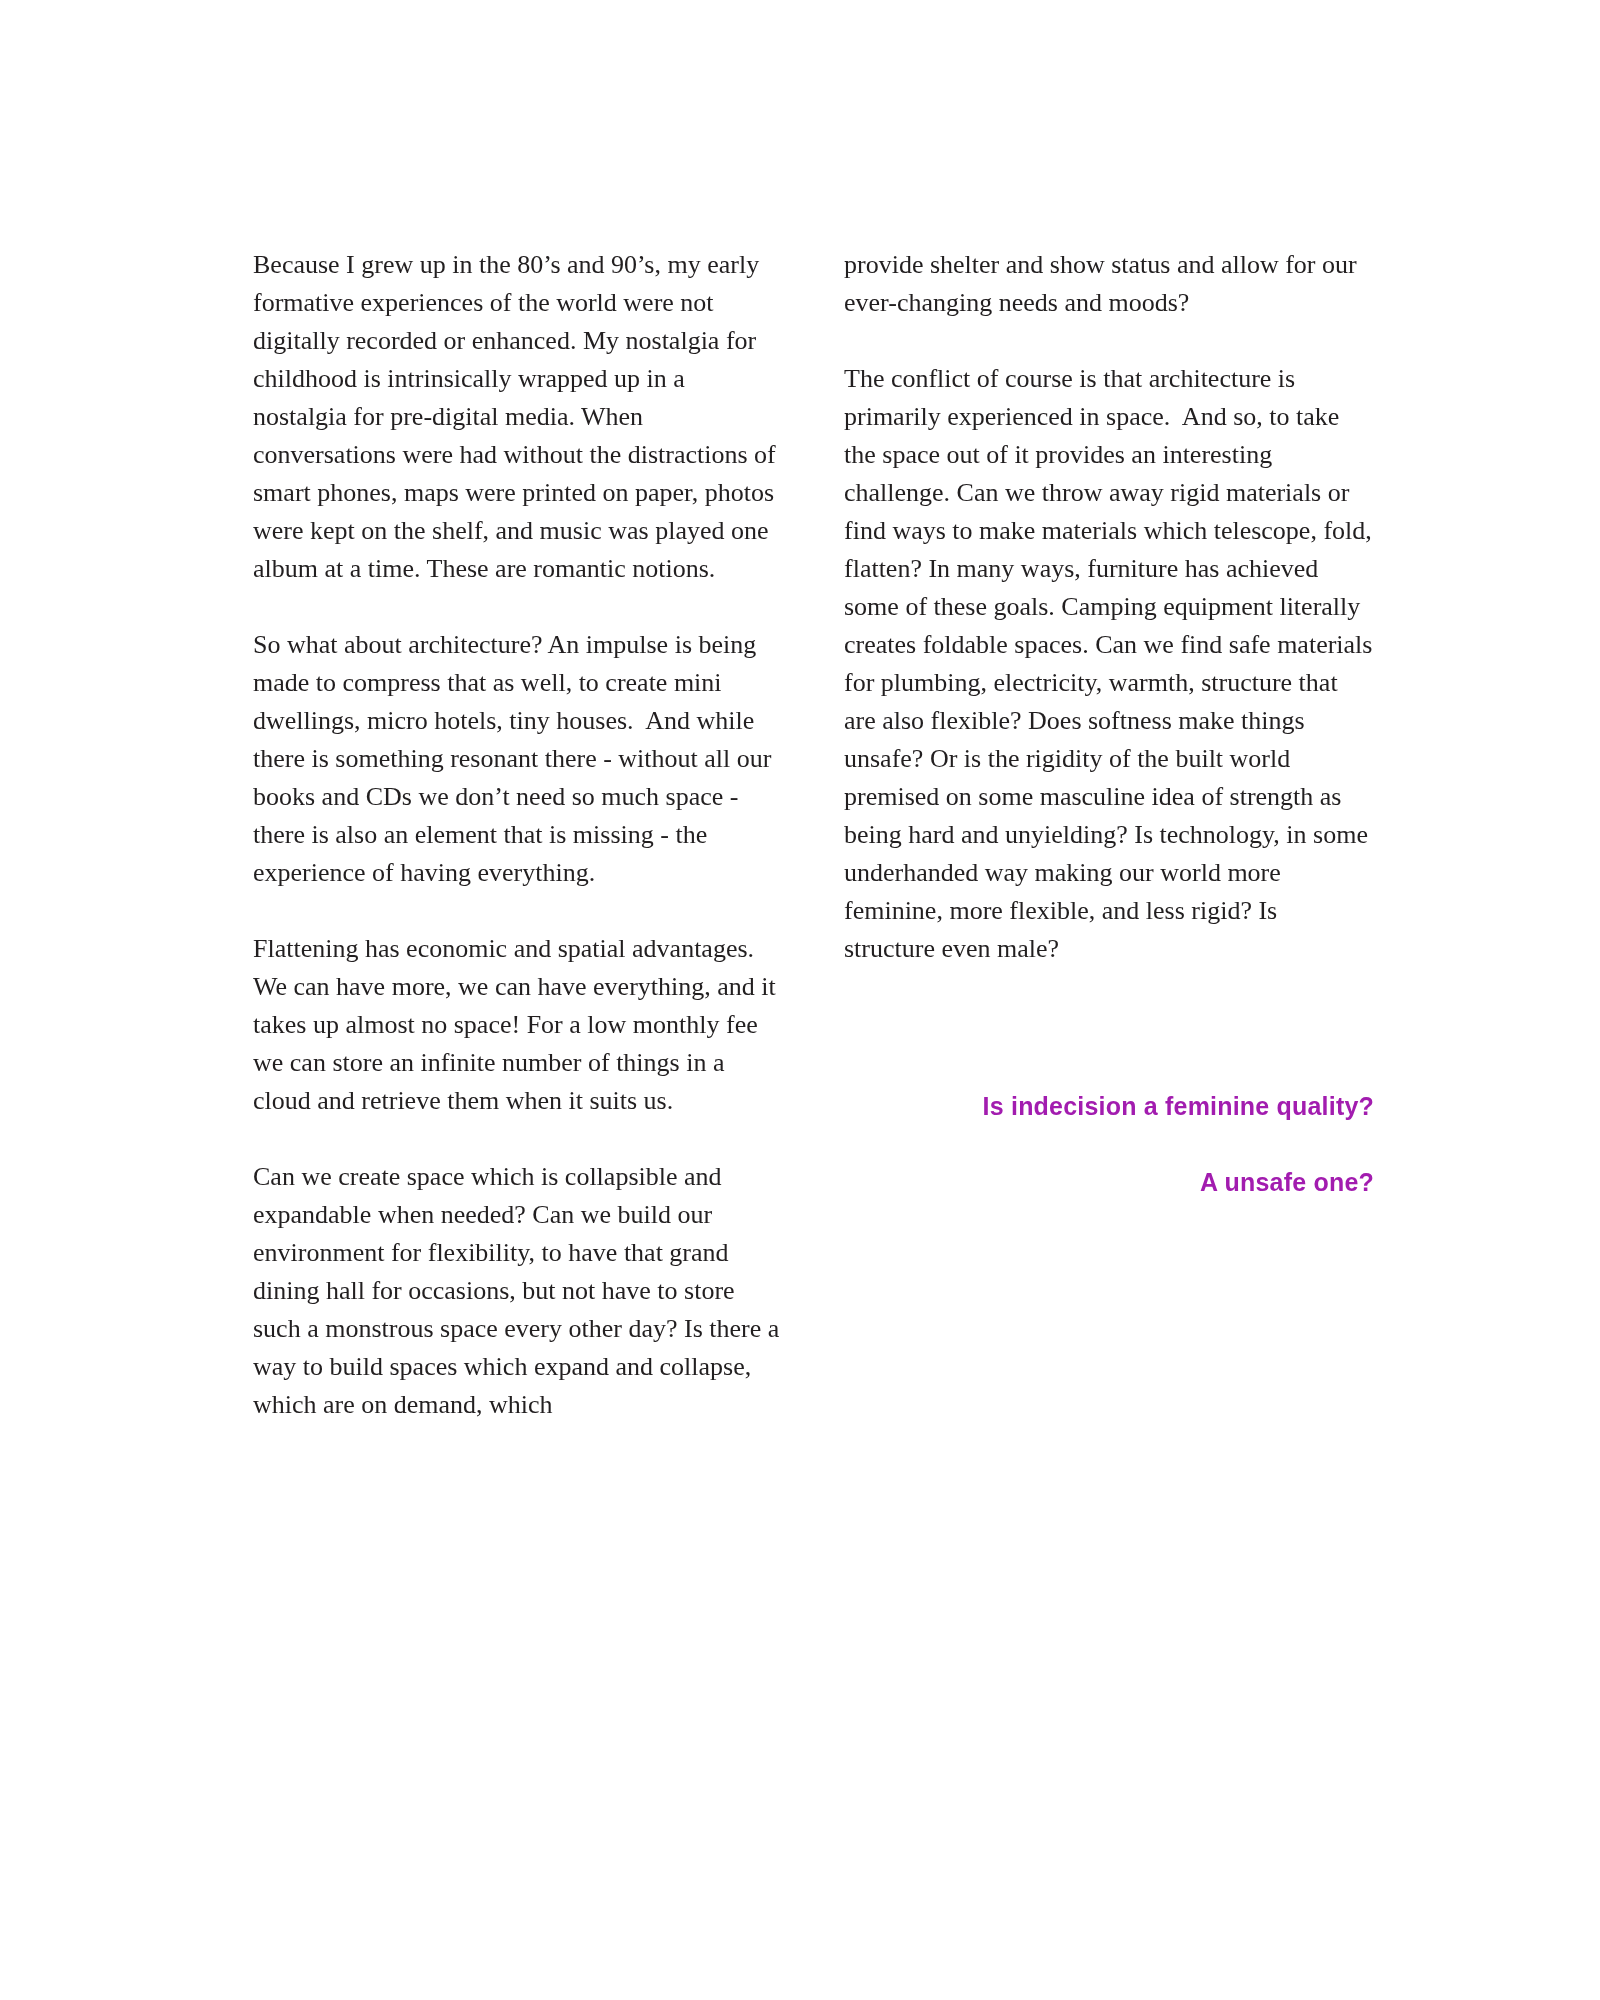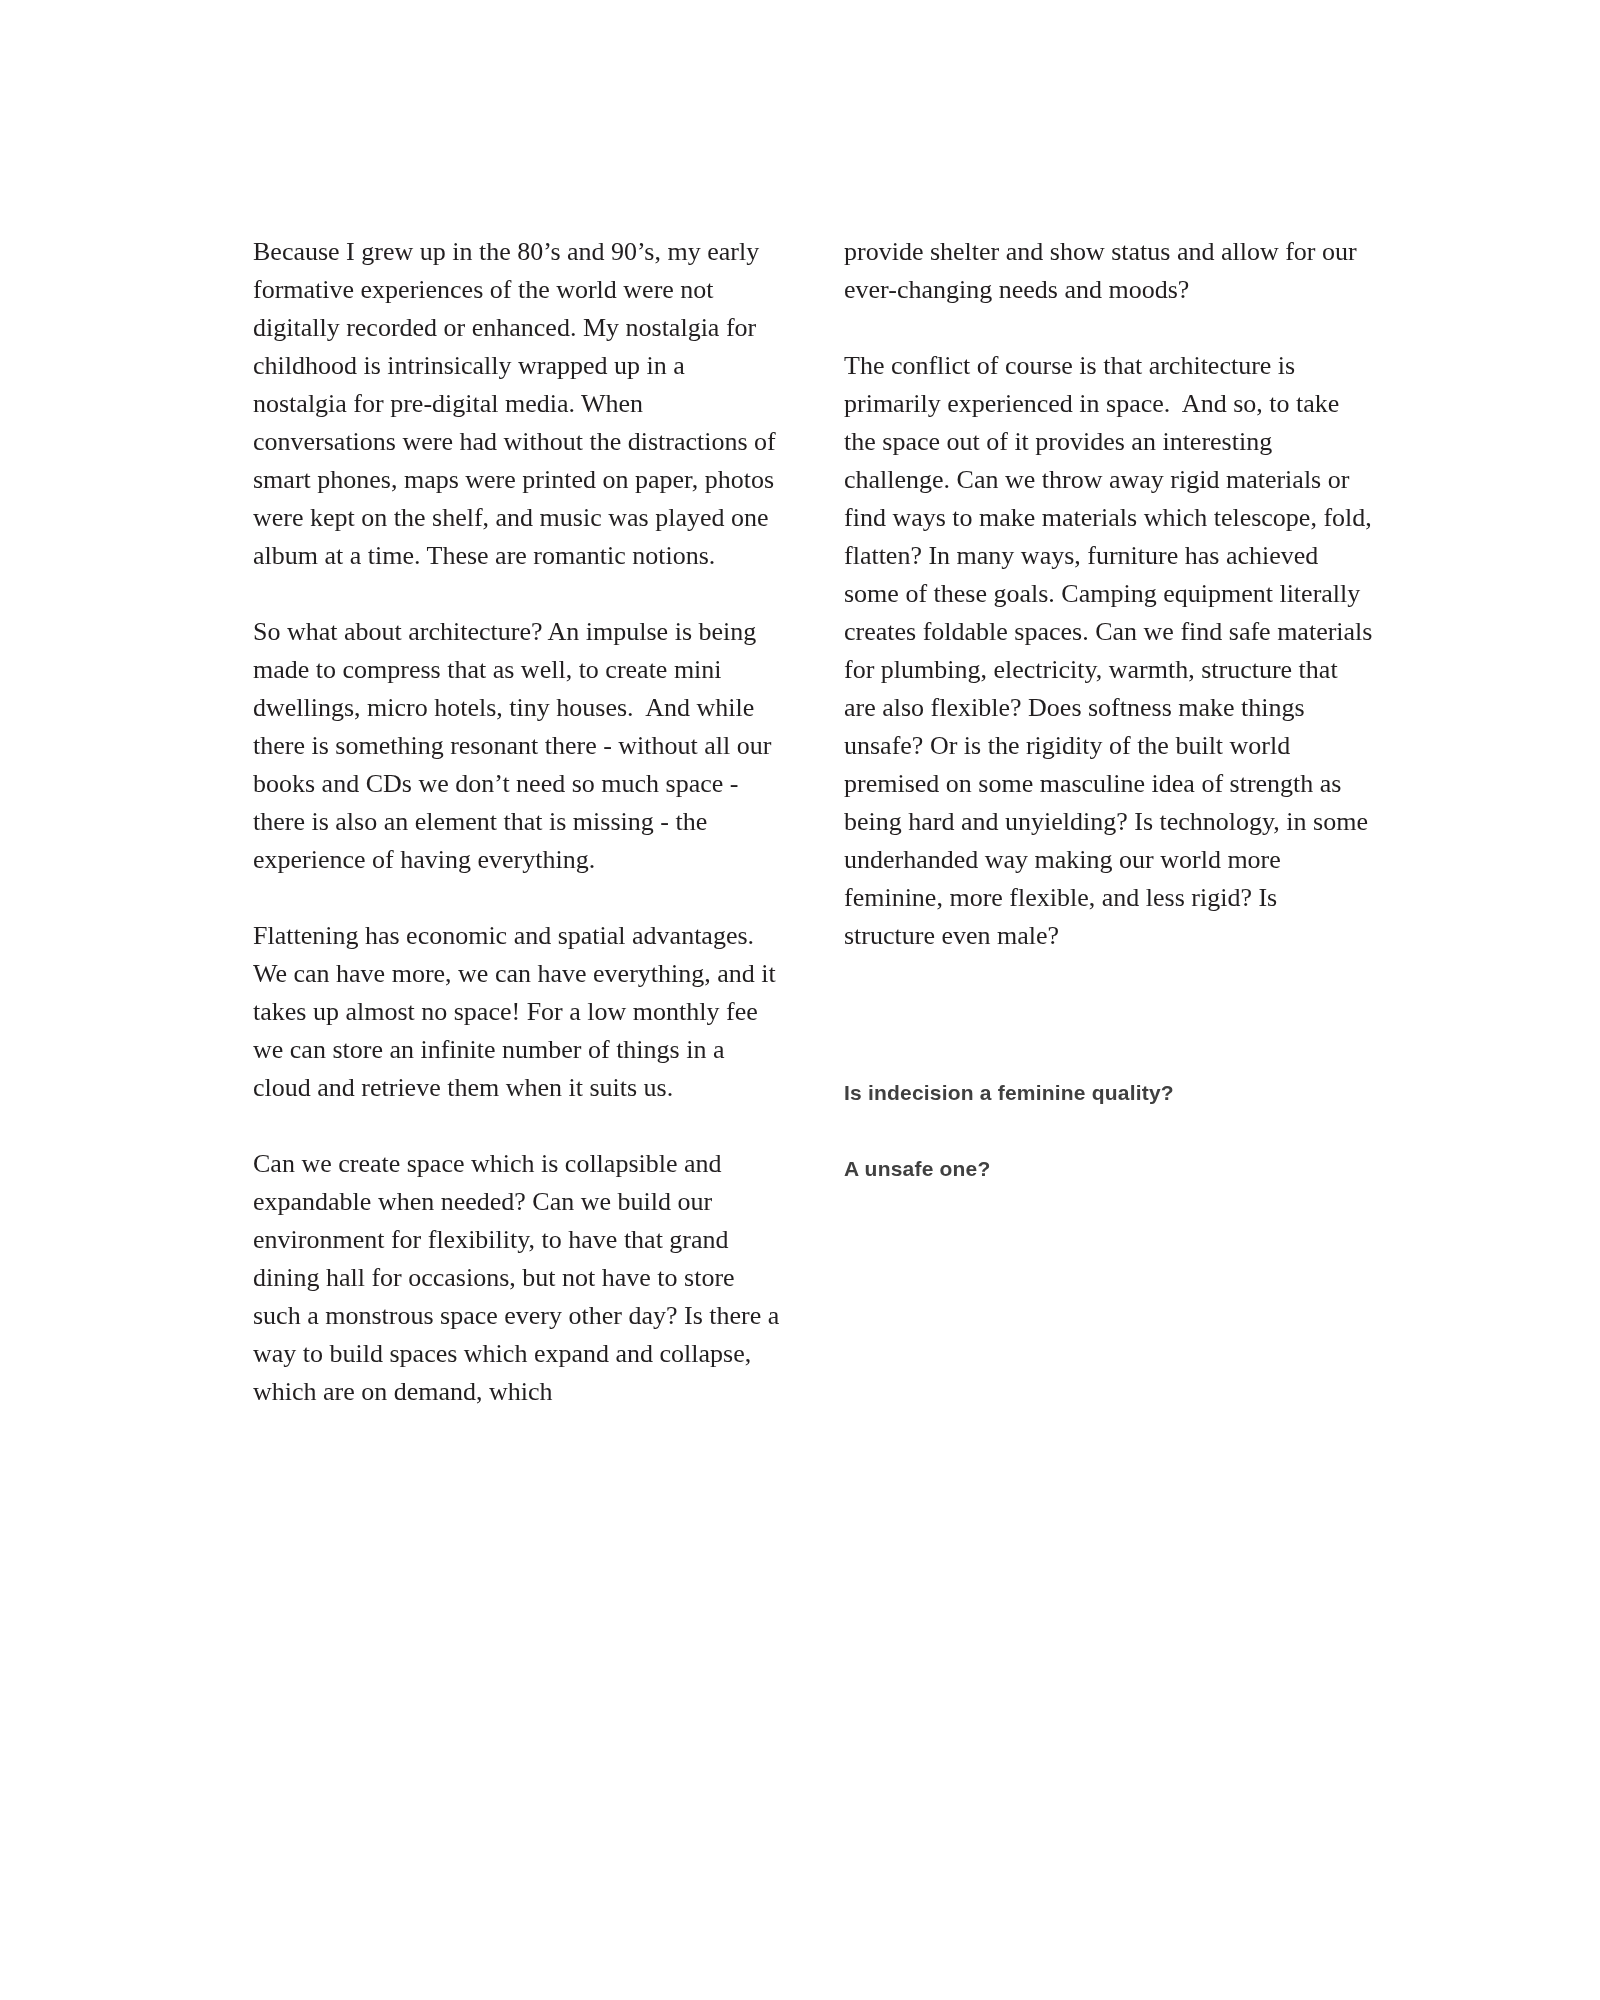--- a/index.html
+++ b/index.html
@@ -10,21 +10,21 @@
     width: 1600px;
     height: 2000px;
     background: #ffffff;
     overflow: hidden;
     position: relative;
     font-family: "Liberation Serif", serif;
     color: #221f20;
   }
   .page {
     position: absolute;
-    top: 4px;
+    top: 17px;
     left: 0;
     width: 1600px;
     height: 1520px;
     background: #ffffff;
   }
   .column {
     position: absolute;
     top: 229px;
     width: 530px;
     font-size: 26px;
@@ -36,23 +36,24 @@
   .col-right {
     left: 844px;
   }
   .column p {
     margin: 0 0 38px 0;
     white-space: pre-wrap;
   }
   .question {
     font-family: "Liberation Sans", sans-serif;
     font-weight: bold;
-    font-size: 21px;
+    font-size: 25px;
     letter-spacing: 0.2px;
-    color: #404040;
+    color: #a21caf;
+    text-align: right;
   }
   .question-1 {
     margin-top: 119px !important;
   }
   .closing {
     margin-top: 35px !important;
   }
 </style>
 </head>
 <body>

